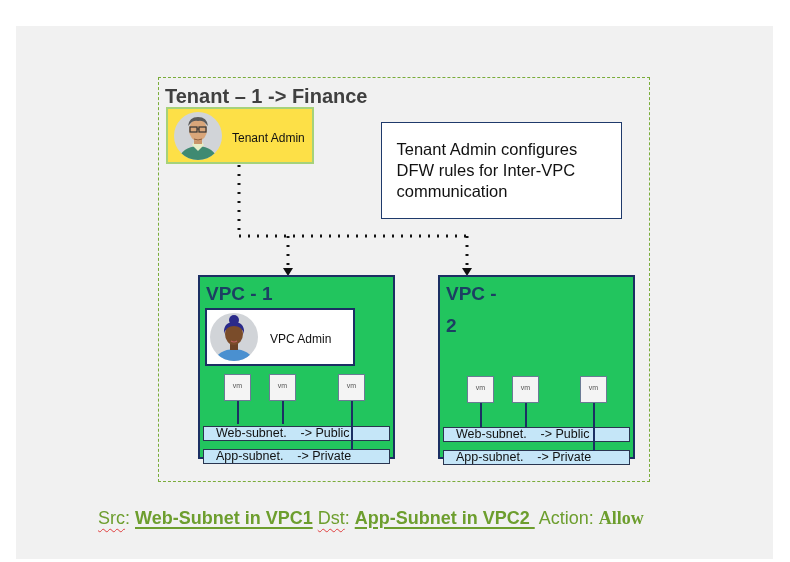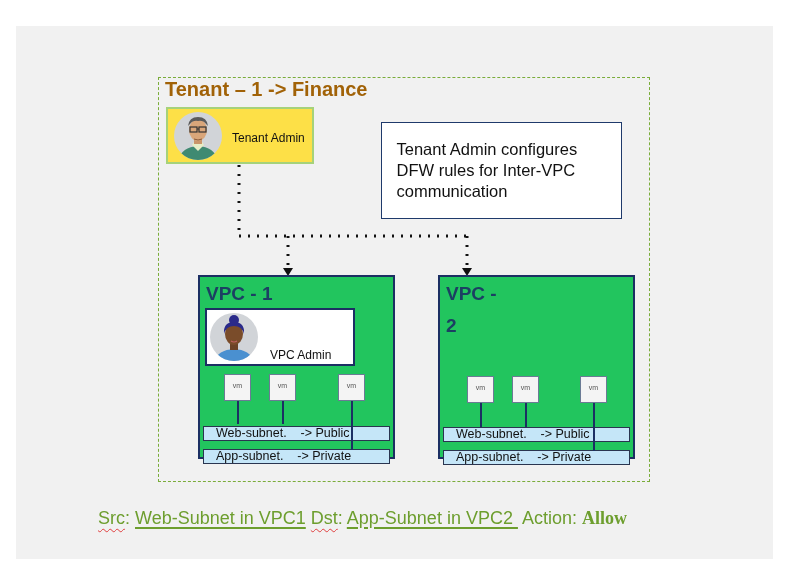--- a/index.html
+++ b/index.html
@@ -6,21 +6,21 @@
   body {
     width: 790px; height: 562px; background: #ffffff; position: relative; overflow: hidden;
     font-family: "Liberation Sans", sans-serif;
   }
   .panel { position: absolute; left: 16px; top: 26px; width: 757px; height: 533px; background: #f1f1f1; }
   .tenant-box {
     position: absolute; left: 158px; top: 77px; width: 492px; height: 405px;
     border: 1.5px dashed #7aac3a; box-sizing: border-box;
   }
   .tenant-title {
-    position: absolute; left: 165px; top: 78px; font-weight: bold; font-size: 20px; color: #a16207;
+    position: absolute; left: 165px; top: 85px; font-weight: bold; font-size: 20px; color: #404040;
     white-space: nowrap;
   }
   .admin-card {
     position: absolute; left: 166px; top: 107px; width: 148px; height: 57px;
     background: #fde047; border: 2px solid #a6d27a; box-sizing: border-box;
   }
   .admin-card .label { position: absolute; left: 64px; top: 22px; font-size: 12px; color: #111; white-space: nowrap; }
   .avatar { position: absolute; }
   .note-box {
     position: absolute; left: 381px; top: 122px; width: 241px; height: 97px;
@@ -32,34 +32,34 @@
   .vpc-box {
     position: absolute; width: 197px; height: 184px; border: 2.5px solid #1c2f63; box-sizing: border-box; background: #22c55e;
   }
   .vpc1 { left: 198px; top: 275px; }
   .vpc2 { left: 438px; top: 275px; text-decoration: underline; }
   .vpc-title { position: absolute; font-weight: bold; font-size: 19px; color: #1c3f63; white-space: nowrap; }
   .vpc-admin-card {
     position: absolute; left: 5px; top: 31px; width: 150px; height: 58px; background: #ffffff;
     border: 2px solid #1c2f63; box-sizing: border-box;
   }
-  .vpc-admin-card .label { position: absolute; left: 63px; top: 22px; font-size: 12px; color: #111; white-space: nowrap; margin-top: 16px; }
+  .vpc-admin-card .label { position: absolute; left: 63px; top: 22px; font-size: 12px; color: #111; white-space: nowrap; }
   .vm {
     position: absolute; width: 27px; height: 27px; background: #f4f4f4; border: 1px solid #6b7b95; box-sizing: border-box;
     font-size: 7px; color: #555; text-align: center; line-height: 22px;
   }
   .vm-line { position: absolute; width: 2px; background: #1c2f63; }
   .subnet {
     position: absolute; left: 3px; width: 187px; height: 15px; background: #c5e6f8; border: 1.5px solid #2a3550;
     box-sizing: border-box; font-size: 12.5px; line-height: 13px; color: #111; padding-left: 12px; white-space: pre;
   }
   .rule-line {
     position: absolute; left: 98px; top: 508px; font-size: 18px; color: #6d9e2e; white-space: pre;
   }
-  .rule-line .val { font-weight: normal; text-decoration: underline; text-decoration-thickness: 2px; text-underline-offset: 3px; }
+  .rule-line .val { font-weight: bold; text-decoration: underline; text-decoration-thickness: 2px; text-underline-offset: 3px; }
   .rule-line .kw { text-decoration: underline wavy #e04040; text-decoration-thickness: 1px; text-underline-offset: 4px; }
   .rule-line .act { font-weight: bold; font-family: Liberation Serif, serif; }
 </style>
 </head>
 <body>
 
 <div class="panel"></div>
 
 <div class="tenant-box"></div>
 <div class="tenant-title">Tenant – 1 -&gt; Finance</div>

